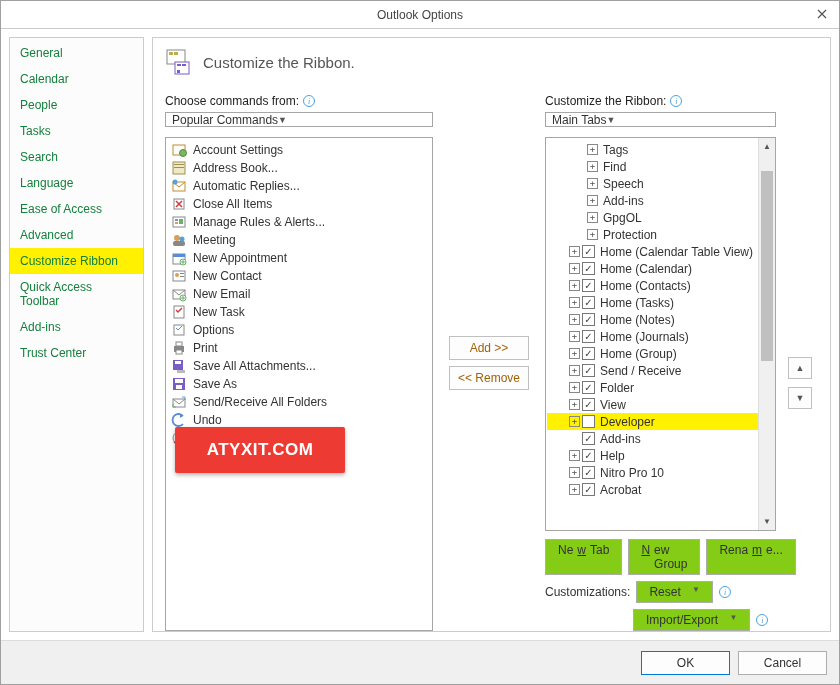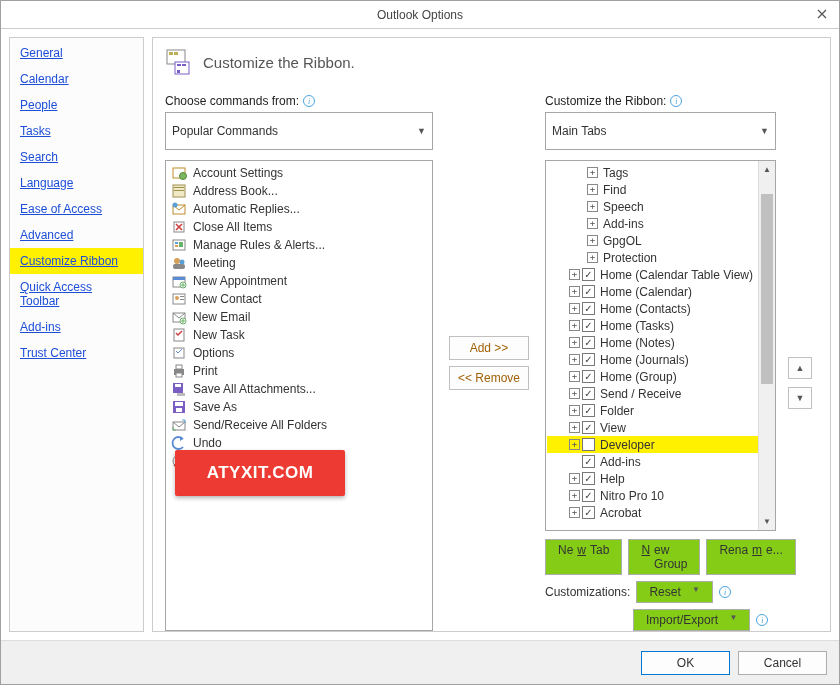--- a/index.html
+++ b/index.html
@@ -3,36 +3,36 @@
 <meta charset="utf-8">
 <style>
   * { box-sizing: border-box; margin: 0; padding: 0; }
   body { font-family: "Segoe UI", Tahoma, sans-serif; font-size: 12px; background: #fff; color: #333; }
   .window { width: 840px; height: 685px; border: 1px solid #a0a0a0; display: flex; flex-direction: column; }
   .titlebar { height: 28px; background: #fff; border-bottom: 1px solid #ccc; display: flex; align-items: center; position: relative; }
   .titlebar-text { position: absolute; left: 50%; transform: translateX(-50%); font-size: 12px; color: #444; }
   .titlebar-close { position: absolute; right: 8px; top: 4px; width: 18px; height: 18px; display: flex; align-items: center; justify-content: center; color: #555; cursor: pointer; }
   .body { flex: 1; display: flex; padding: 8px; gap: 8px; background: #fff; overflow: hidden; }
   .sidebar { width: 135px; border: 1px solid #ccc; background: #fcfcfc; display: flex; flex-direction: column; padding: 2px 0; }
-  .sidebar-item { padding: 6px 10px; cursor: pointer; color: #1d4ed8; text-decoration: underline; }
+  .sidebar-item { padding: 6px 10px; cursor: pointer; color: #15803d; }
   .sidebar-item.selected { background: #fff100; }
   .content { flex: 1; border: 1px solid #ccc; padding: 10px 16px 0 12px; position: relative; display: flex; flex-direction: column; overflow: hidden; }
   .heading-row { display: flex; align-items: center; gap: 10px; margin-bottom: 18px; }
   .heading-icon { width: 28px; height: 28px; position: relative; }
   .heading-text { font-size: 15px; color: #555; }
   .two-col { display: flex; gap: 12px; flex: 1; overflow: hidden; }
   .col { display: flex; flex-direction: column; flex: 1; min-width: 0; }
   .col-left { flex: 0 0 268px; }
   .col-mid { flex: 0 0 88px; display: flex; flex-direction: column; align-items: center; justify-content: center; gap: 6px; }
   .col-right { flex: 1; }
   .col-far { flex: 0 0 26px; display: flex; flex-direction: column; justify-content: center; gap: 8px; }
   .label-row { display: flex; align-items: center; gap: 4px; margin-bottom: 4px; }
   .field-label { color: #222; }
   .info-icon { width: 12px; height: 12px; border: 1px solid #4aa3df; border-radius: 50%; display: inline-flex; align-items: center; justify-content: center; font-size: 8px; color: #4aa3df; font-style: italic; font-family: Georgia, serif; }
-  .dropdown { height: 38px; border: 1px solid #a6a6a6; background: #fff; display: flex; align-items: center; padding: 0 6px; justify-content: space-between; margin-bottom: 10px; cursor: pointer; }
+  .dropdown { height: 15px; border: 1px solid #a6a6a6; background: #fff; display: flex; align-items: center; padding: 0 6px; margin-bottom: 10px; cursor: pointer; }
   .dropdown .caret { font-size: 9px; color: #555; }
   .listbox { flex: 1; border: 1px solid #a6a6a6; background: #fff; overflow: hidden; position: relative; }
   .listbox-inner { position: absolute; inset: 1px; overflow-y: auto; }
   .cmd-list { padding: 2px 0; }
   .cmd-item { display: flex; align-items: center; gap: 6px; padding: 1px 4px; white-space: nowrap; }
   .cmd-icon { width: 16px; height: 16px; flex-shrink: 0; display: flex; align-items: center; justify-content: center; }
   .cmd-icon svg { width: 16px; height: 16px; }
   .watermark { position: absolute; left: 8px; top: 288px; width: 170px; height: 46px; background: #ed3a32; color: #fff; display: flex; align-items: center; justify-content: center; font-size: 17px; font-weight: 600; letter-spacing: 0.5px; border-radius: 2px; box-shadow: 0 2px 4px rgba(0,0,0,0.3); z-index: 5;}
   .btn { min-width: 80px; height: 24px; border: 1px solid #c0c0c0; background: #fdfdfd; color: #a16207; display: flex; align-items: center; justify-content: center; cursor: not-allowed; }
   .arrowbtn { width: 24px; height: 22px; border: 1px solid #c0c0c0; background: #fdfdfd; display:flex; align-items:center; justify-content:center; font-size:9px; color:#555; cursor:pointer; }

